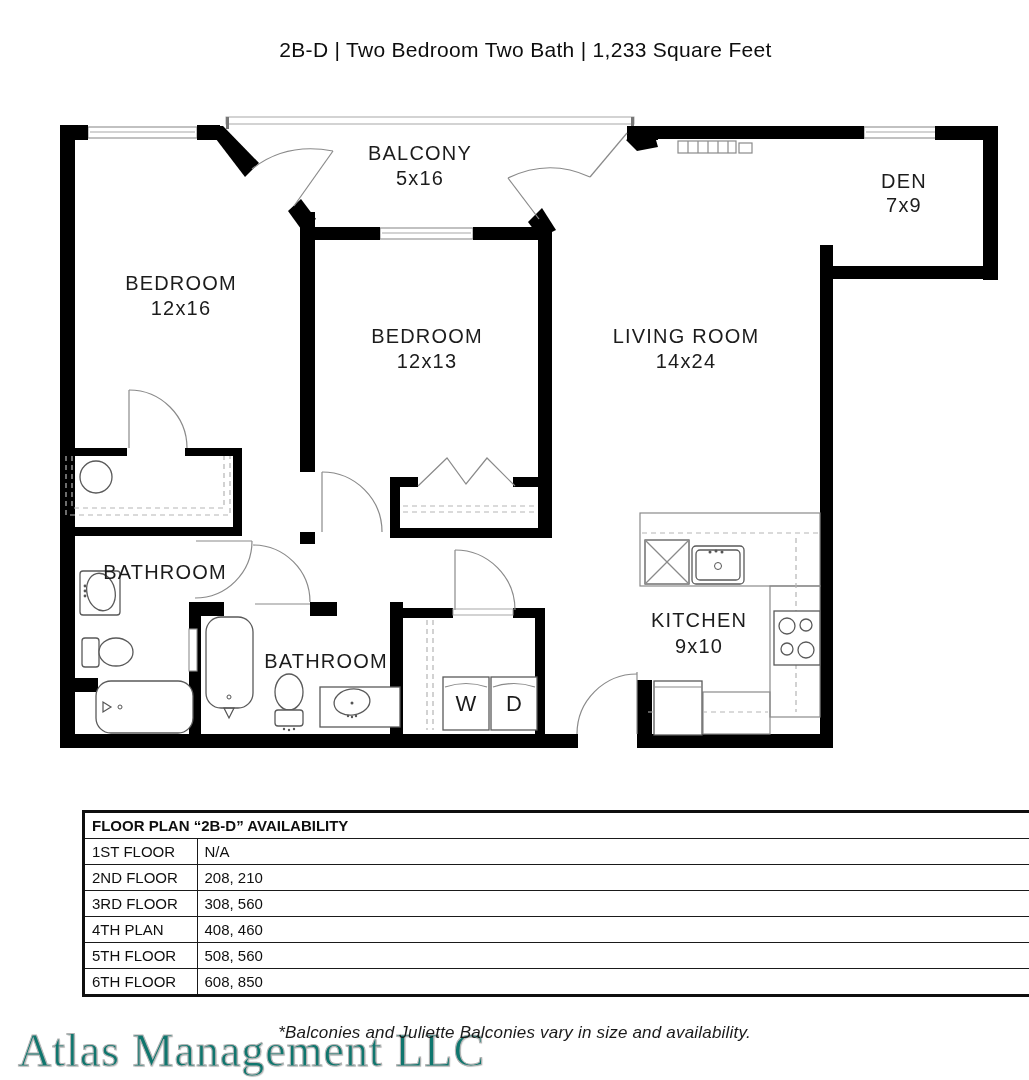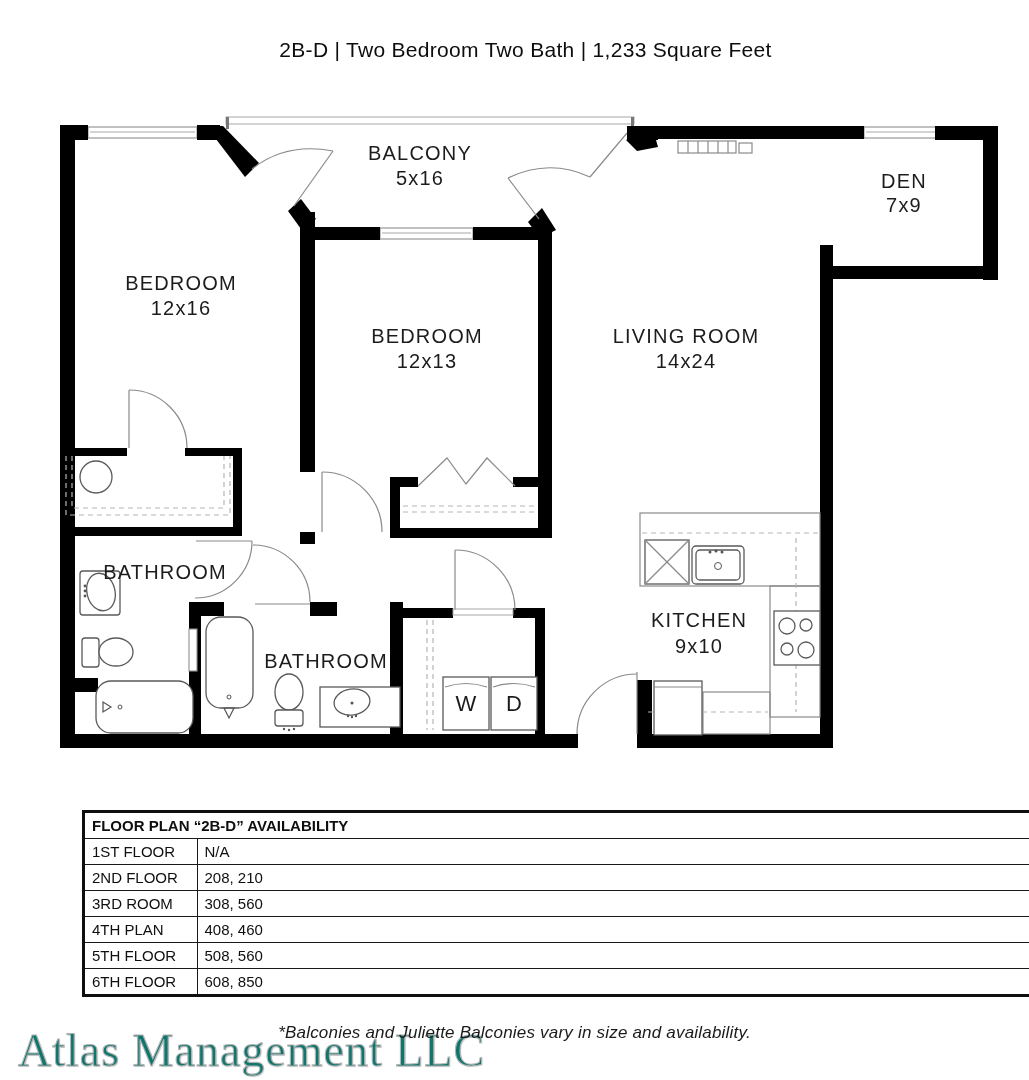--- a/index.html
+++ b/index.html
@@ -281,21 +281,21 @@
     </tr>
     <tr>
       <td>1ST FLOOR</td>
       <td>N/A</td>
     </tr>
     <tr>
       <td>2ND FLOOR</td>
       <td>208, 210</td>
     </tr>
     <tr>
-      <td>3RD ROOM</td>
+      <td>3RD FLOOR</td>
       <td>308, 560</td>
     </tr>
     <tr>
       <td>4TH PLAN</td>
       <td>408, 460</td>
     </tr>
     <tr>
       <td>5TH FLOOR</td>
       <td>508, 560</td>
     </tr>

